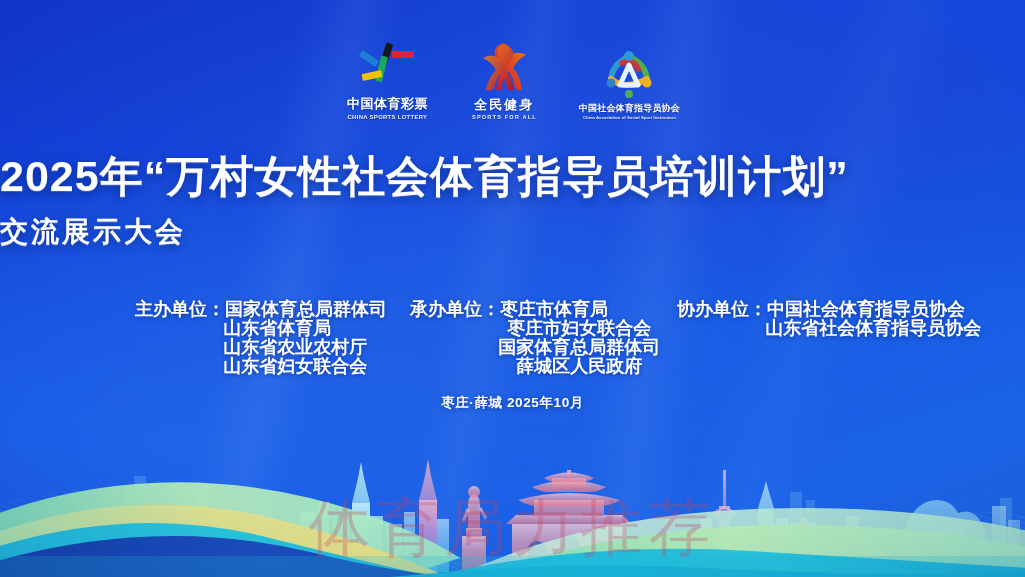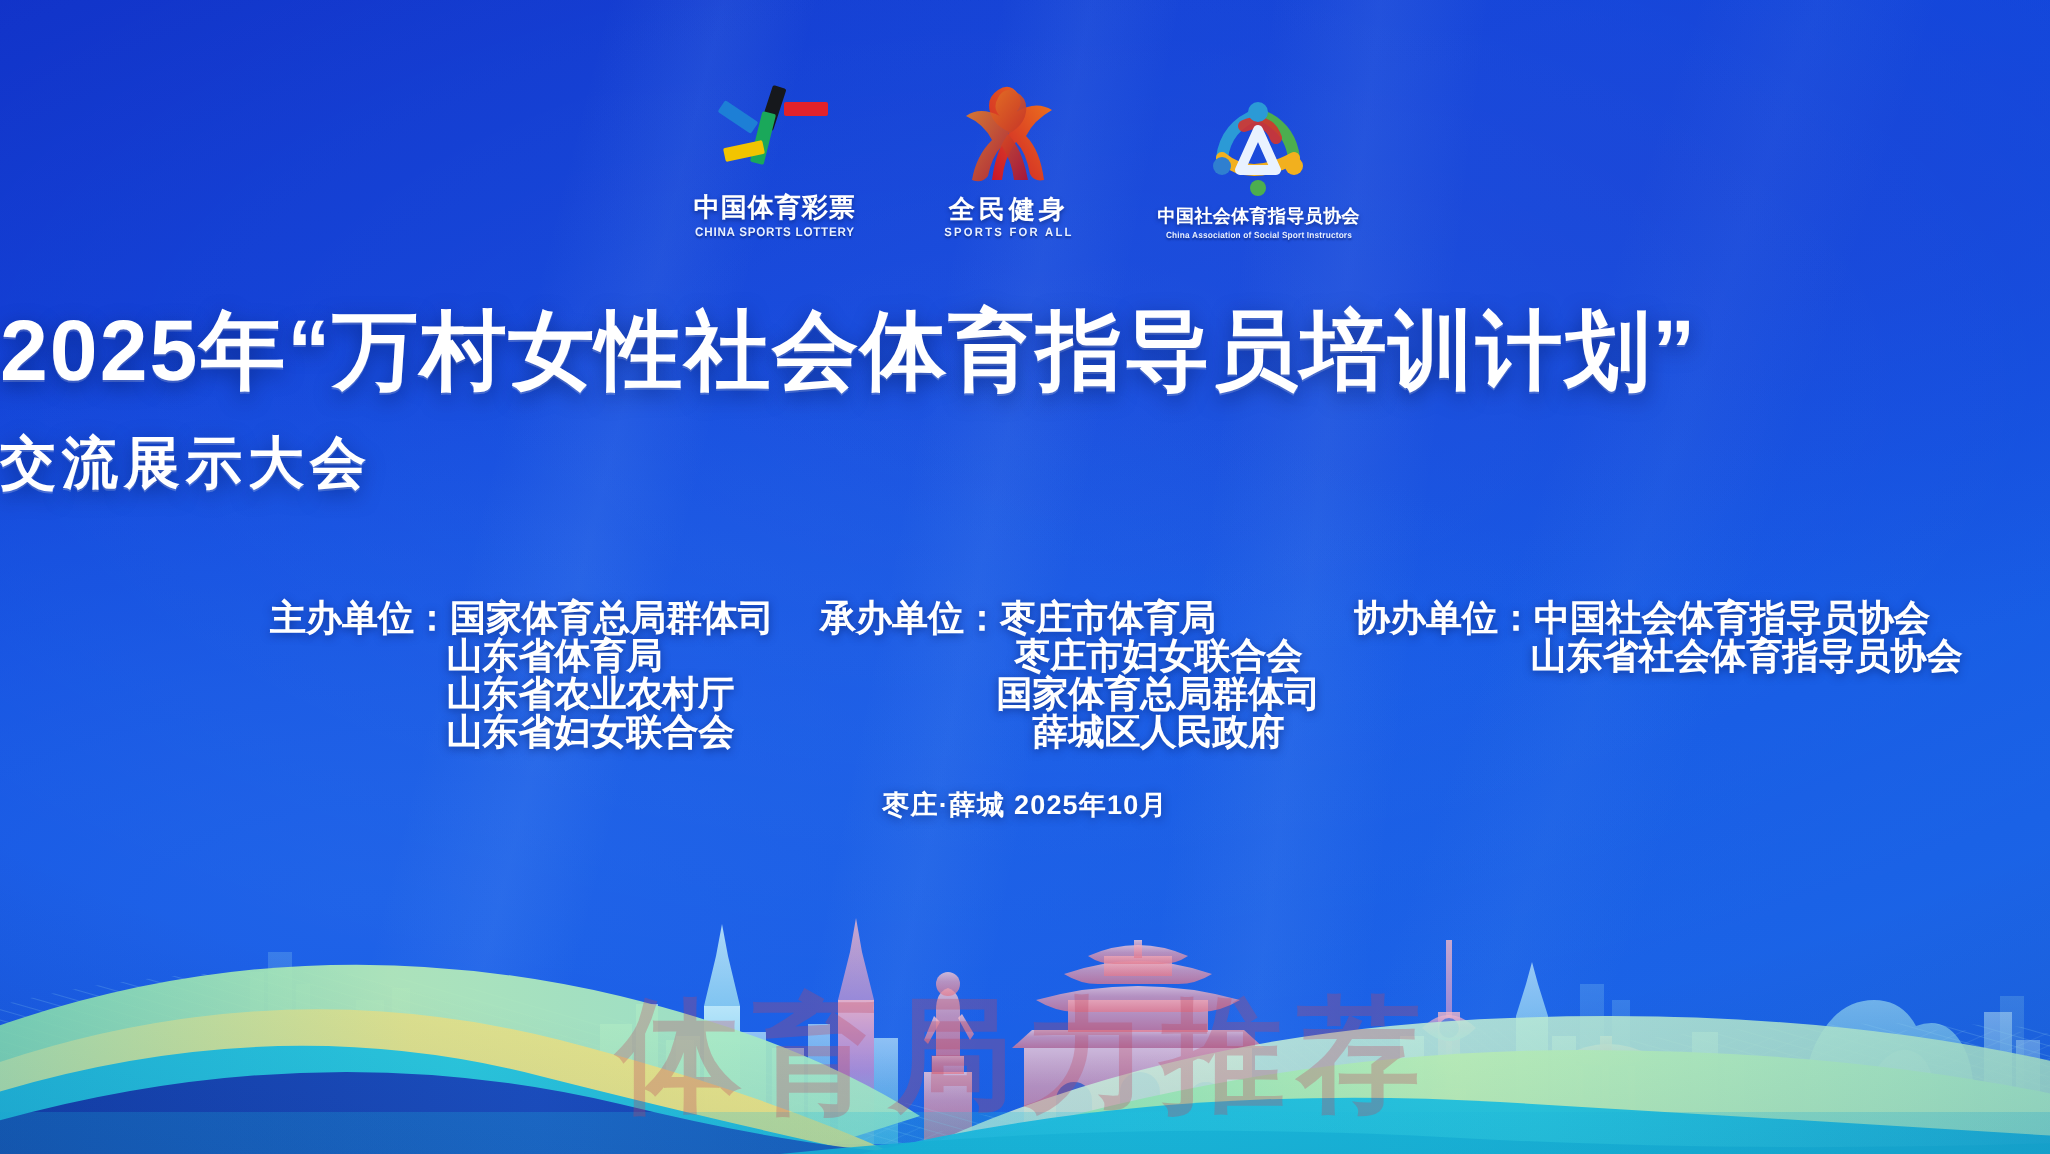--- a/index.html
+++ b/index.html
@@ -81,21 +81,21 @@
   
   .place{
     position:absolute;top:394px;left:0;right:0;text-align:center;
     color:#ffffff;font-size:13.5px;font-weight:bold;letter-spacing:.6px;
     text-shadow:0 1px 5px rgba(3,24,92,.55);
   }
 
   
   .watermark{
     position:absolute;left:0;right:0;top:486px;text-align:center;
-    font-size:62px;font-weight:bold;letter-spacing:6px;
+    font-size:62px;font-weight:normal;letter-spacing:6px;
     color:rgba(190,70,95,.30);pointer-events:none;white-space:nowrap;
   }
 </style>
 </head>
 <body>
 
 <div id="stage">
 
   <div class="bg-base"></div>
   <div class="bg-sheen"></div>

